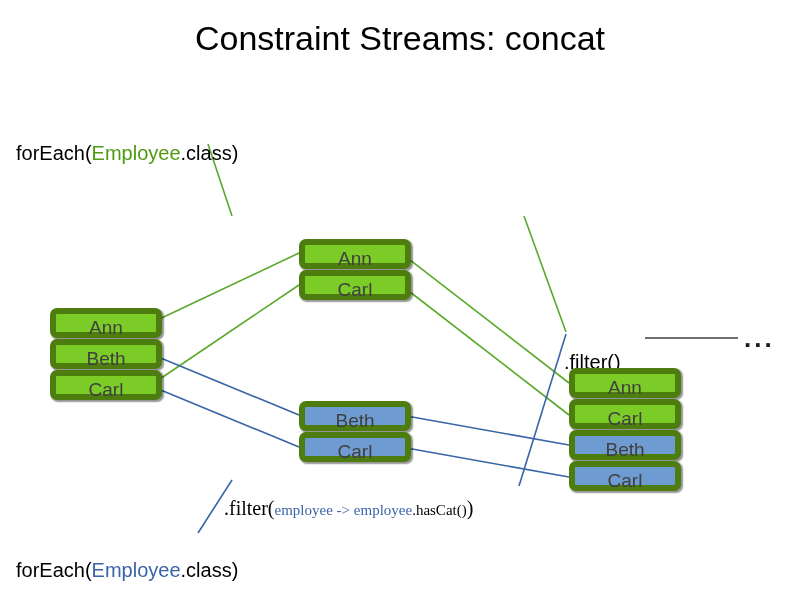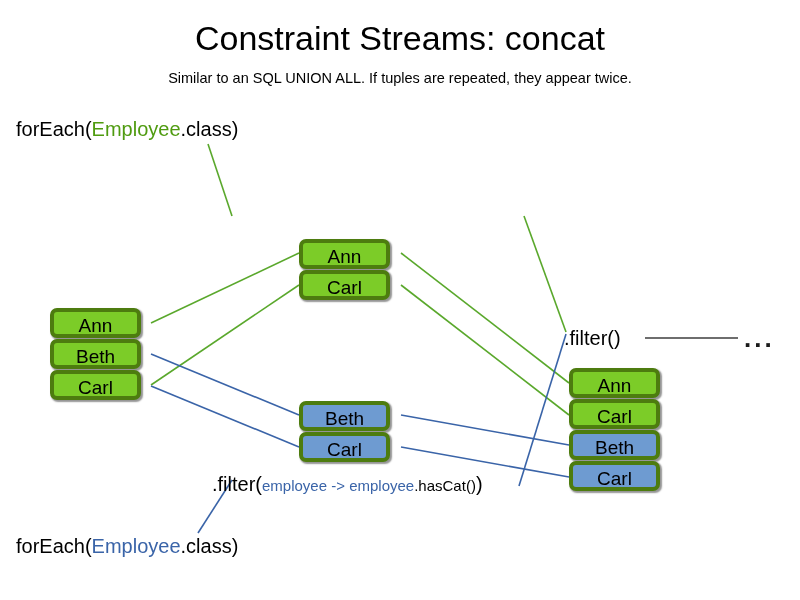--- a/index.html
+++ b/index.html
@@ -46,38 +46,39 @@
     text-align: center;
     font-size: 14.5px;
     line-height: 20px;
   }
 
   .code-label {
     position: absolute;
     font-size: 20px;
     white-space: nowrap;
     line-height: 24px;
+    margin-top: 24px;
   }
   .code-label .lam {
     font-size: 15px;
   }
   .green-tok { color: #4f9b10; }
   .blue-tok  { color: #3a64a8; }
 
   .node {
     position: absolute;
-    width: 91px;
+    width: 112px;
     height: 30px;
     border-radius: 7px;
-    border: 4px solid #4d7c0f;
+    border: 6px solid #4d7c0f;
     box-sizing: border-box;
     font-size: 19px;
     line-height: 28px;
     text-align: center;
-    color: #000000;
+    color: #404040;
     box-shadow: 1.5px 1.5px 1.5px rgba(0,0,0,0.42);
   }
   .node.green { background: #7ccc28; }
   .node.blue  { background: #6e9bd1; }
 
   .ellipsis {
     position: absolute;
     font-size: 26px;
     line-height: 26px;
     letter-spacing: 3px;
@@ -113,28 +114,27 @@
     <line x1="401" y1="447" x2="569" y2="477" stroke="#3a64a8" stroke-width="1.6"></line>
 
     <line x1="519" y1="486" x2="566" y2="334" stroke="#3a64a8" stroke-width="1.6"></line>
 
     <line x1="198" y1="533" x2="232" y2="480" stroke="#3a64a8" stroke-width="1.6"></line>
 
     <line x1="645" y1="338" x2="738" y2="338" stroke="#6e6e6e" stroke-width="2"></line>
   </svg>
 
   <div class="title">Constraint Streams: concat</div>
-  <div class="subtitle">Similar to an SQL UNION ALL. If tuples are repeated, they appear twice.</div>
 
   <div class="code-label" style="left:16px; top:117px;">
     <span>forEach(</span><span class="green-tok">Employee</span><span>.class)</span>
   </div>
 
 
-  <div class="code-label" style="left:212px; top:472px;">
+  <div class="code-label" style="left:224px; top:472px;font-family:Liberation Serif, serif;">
     <span>.filter(</span><span class="blue-tok lam">employee</span><span class="blue-tok lam"> -&gt; </span><span class="blue-tok lam">employee</span><span class="lam">.hasCat()</span><span>)</span>
   </div>
 
   <div class="code-label" style="left:16px; top:534px;">
     <span>forEach(</span><span class="blue-tok">Employee</span><span>.class)</span>
   </div>
 
   <div class="code-label" style="left:564px; top:326px;">.filter()</div>
 
   <div class="ellipsis" style="left:744px; top:325px;">...</div>

